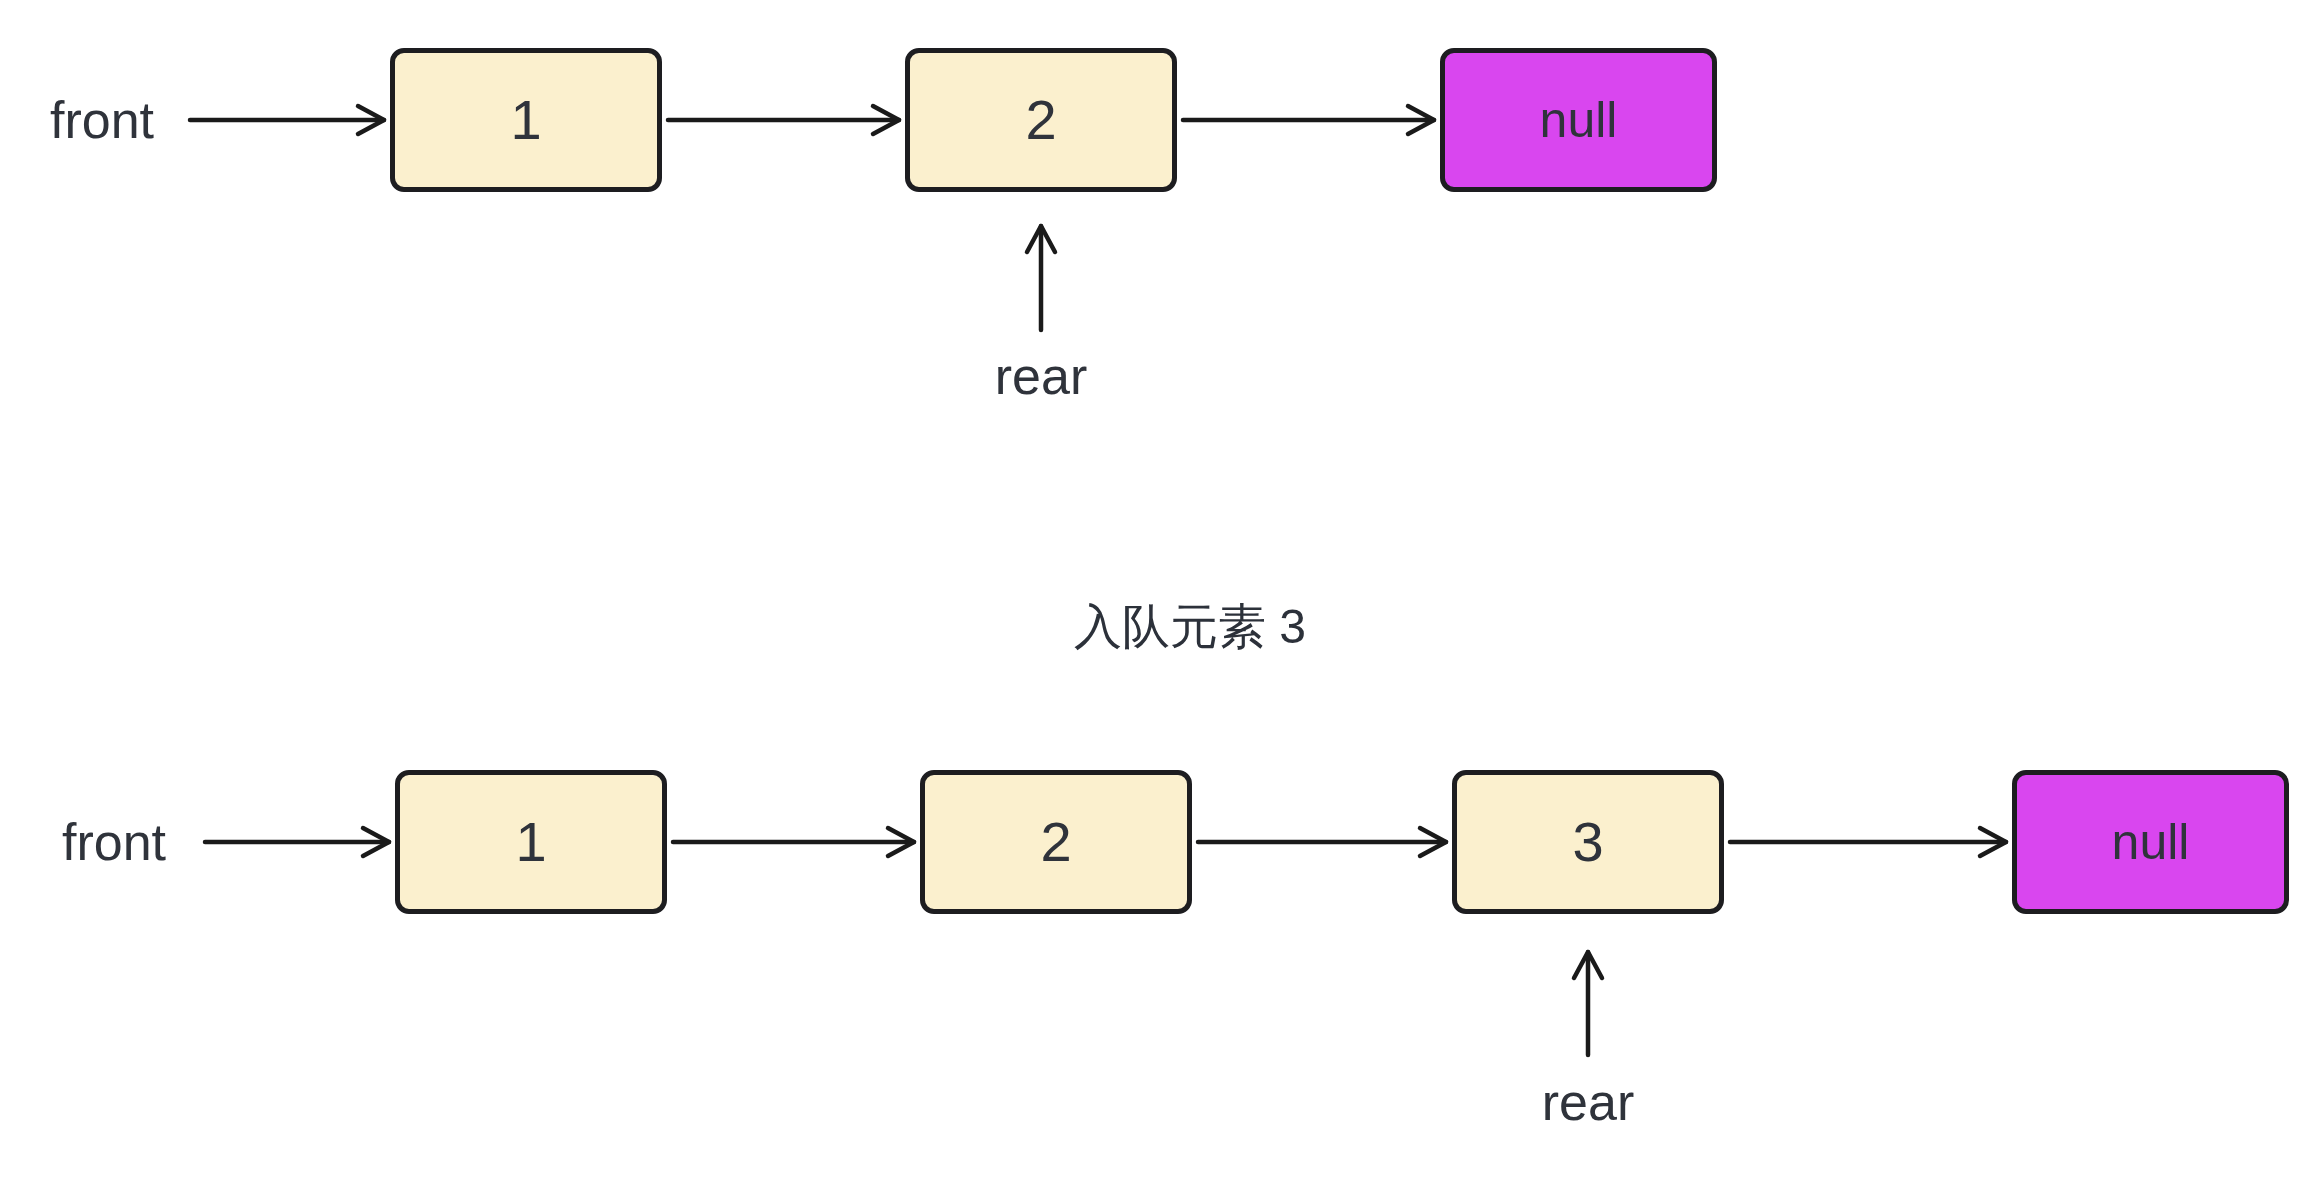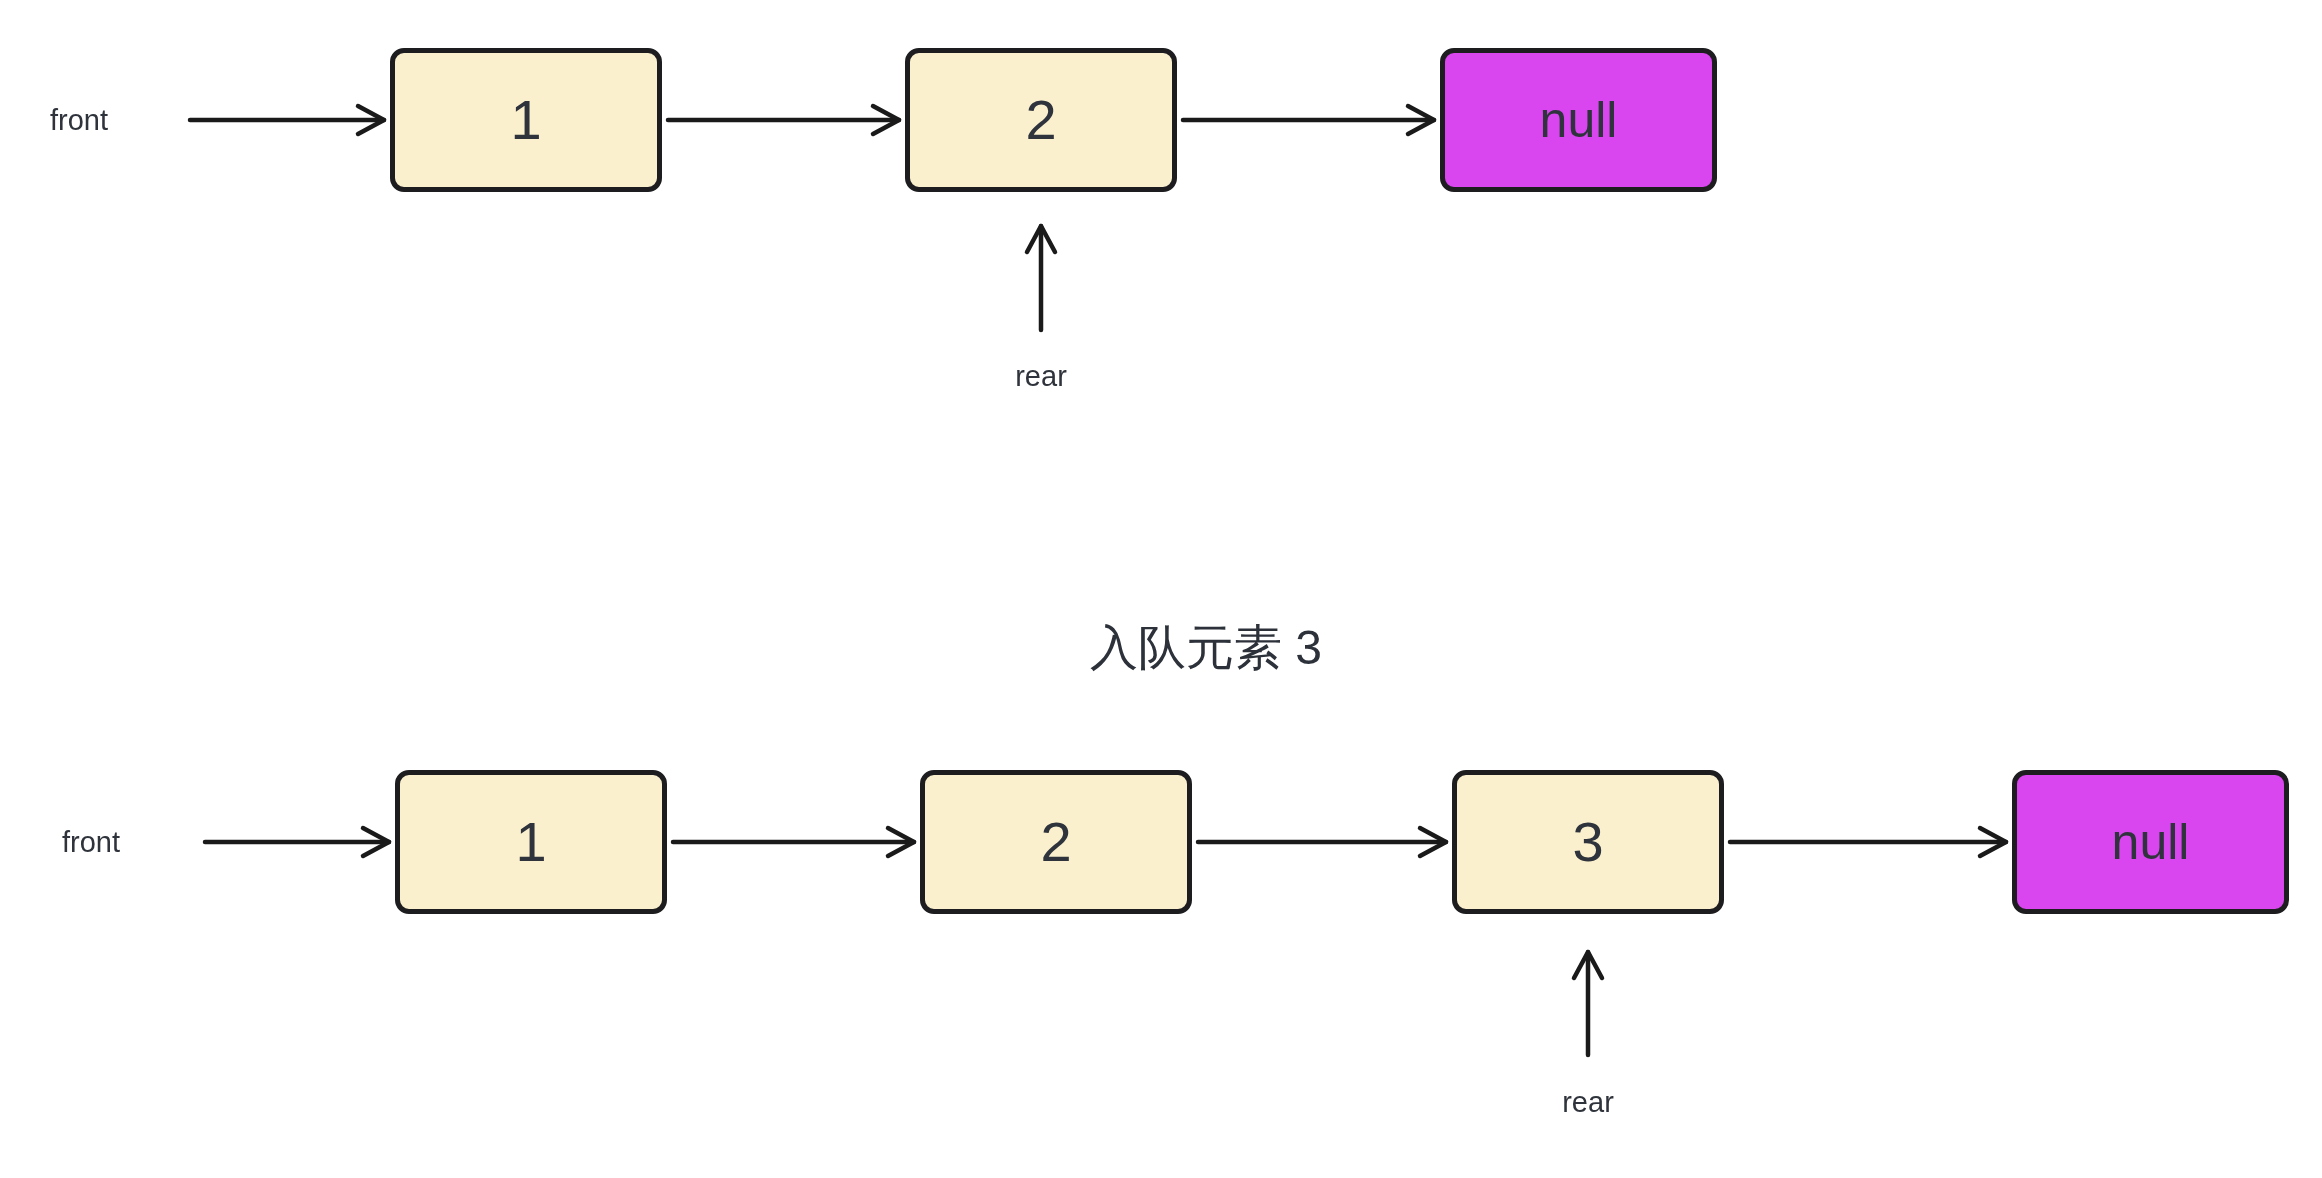--- a/index.html
+++ b/index.html
@@ -47,38 +47,37 @@
   .node .val {
     font-size: 56px;
     line-height: 1;
     color: #2f333b;
   }
   .node.null .val {
     font-size: 50px;
   }
   .ptr-label {
     position: absolute;
-    font-size: 29px;
+    font-size: 52px;
     line-height: 48px;
     color: #2f333b;
     white-space: nowrap;
   }
   .ptr-label.centered {
     transform: translateX(-50%);
   }
   .caption {
     position: absolute;
     left: 1190px;
-    top: 622px;
+    top: 601px;
     transform: translateX(-50%);
     font-size: 48px;
     line-height: 52px;
     color: #2c313a;
     white-space: nowrap;
-    margin-left: 16px;
   }
 
   
   .d1-front { left: 50px;  top: 96px;  }
   .d1-n1    { left: 390px; top: 48px;  }
   .d1-n2    { left: 905px; top: 48px;  }
   .d1-null  { left: 1440px;top: 48px;  width: 277px; }
   .d1-rear  { left: 1041px; top: 352px; }
 
   

